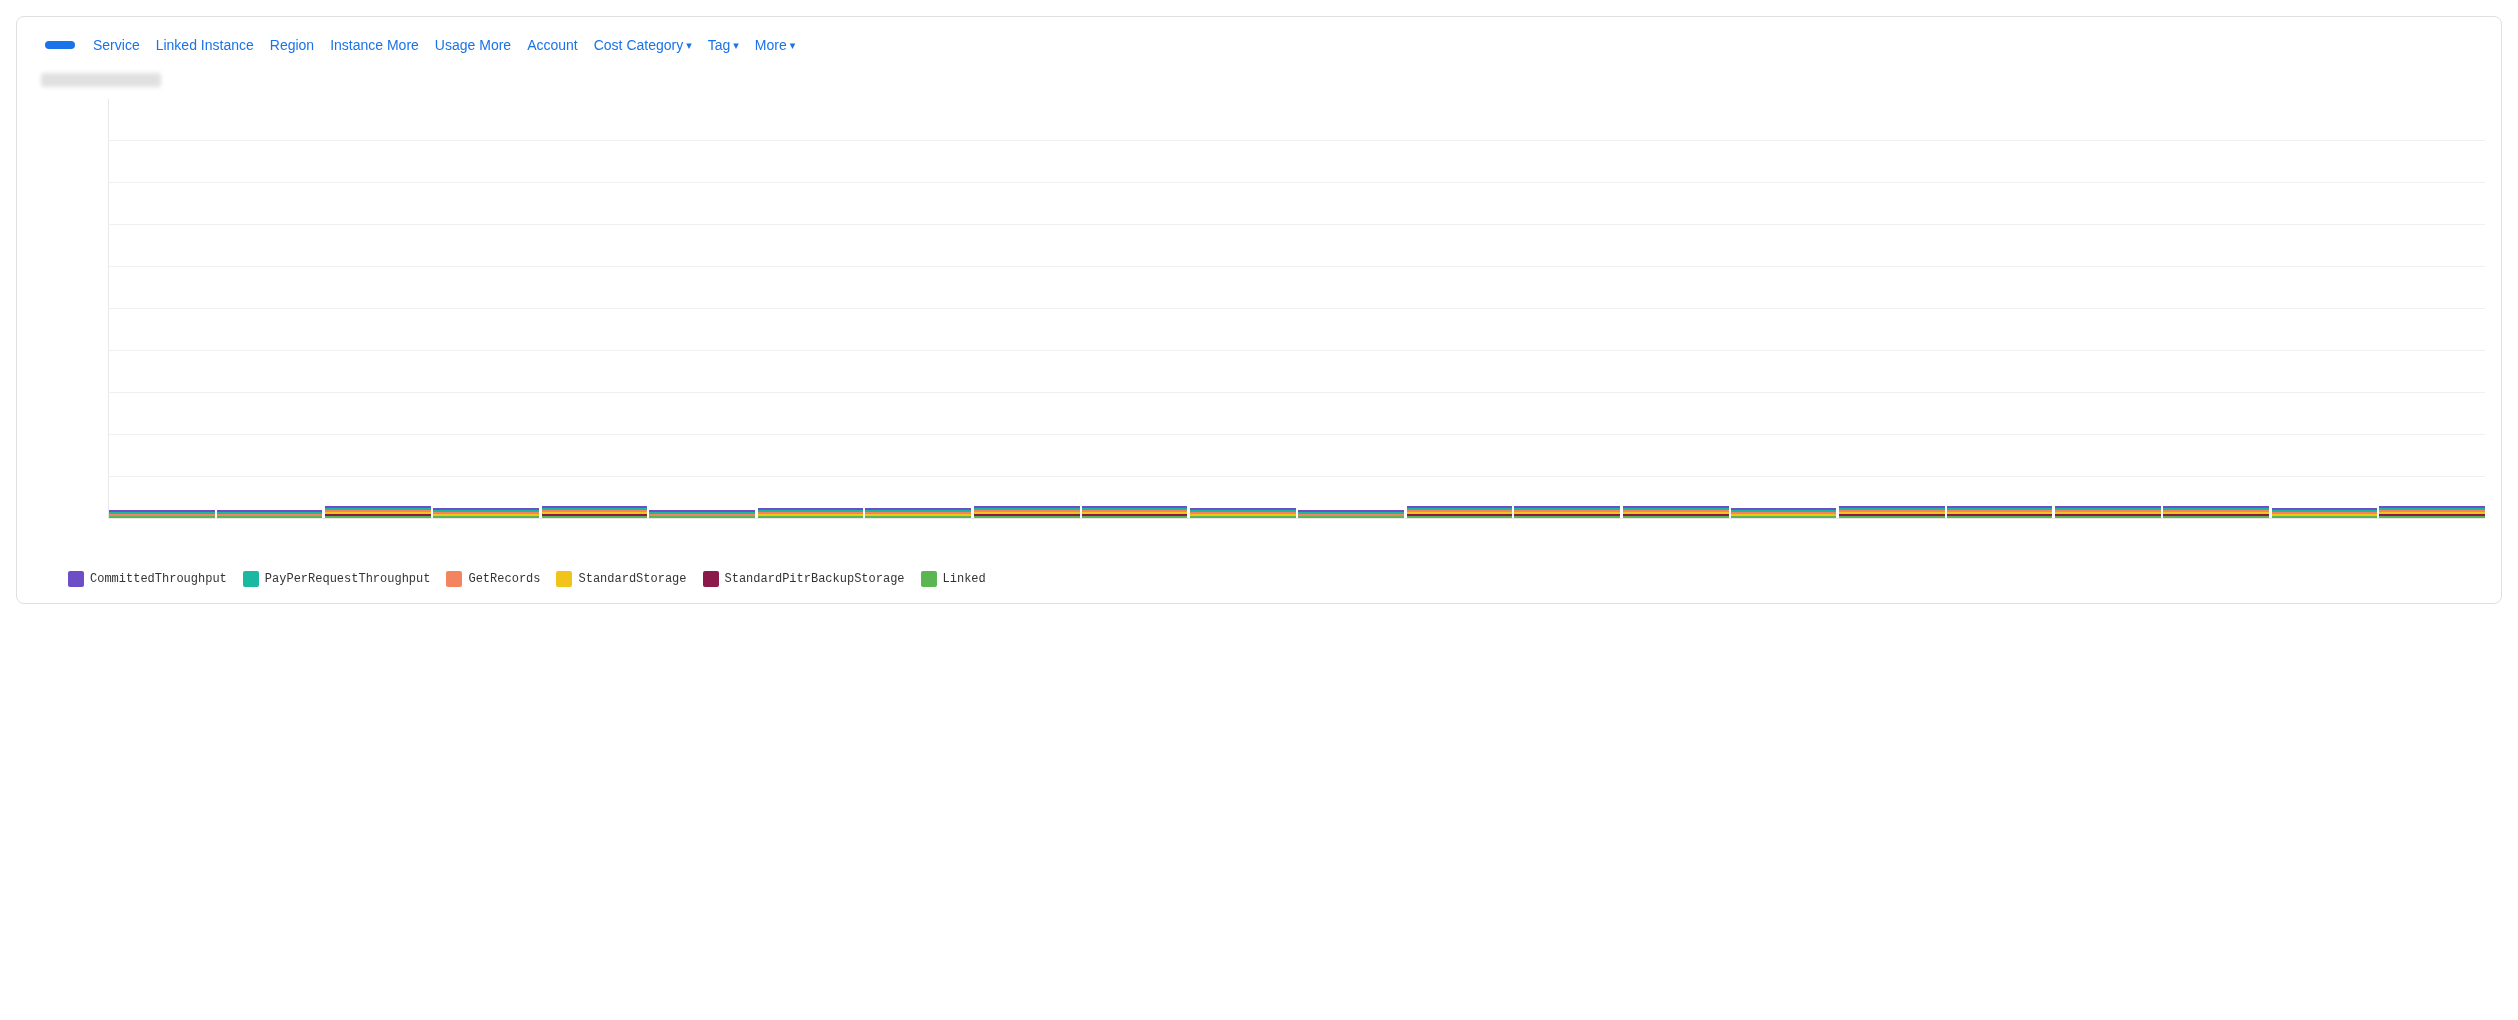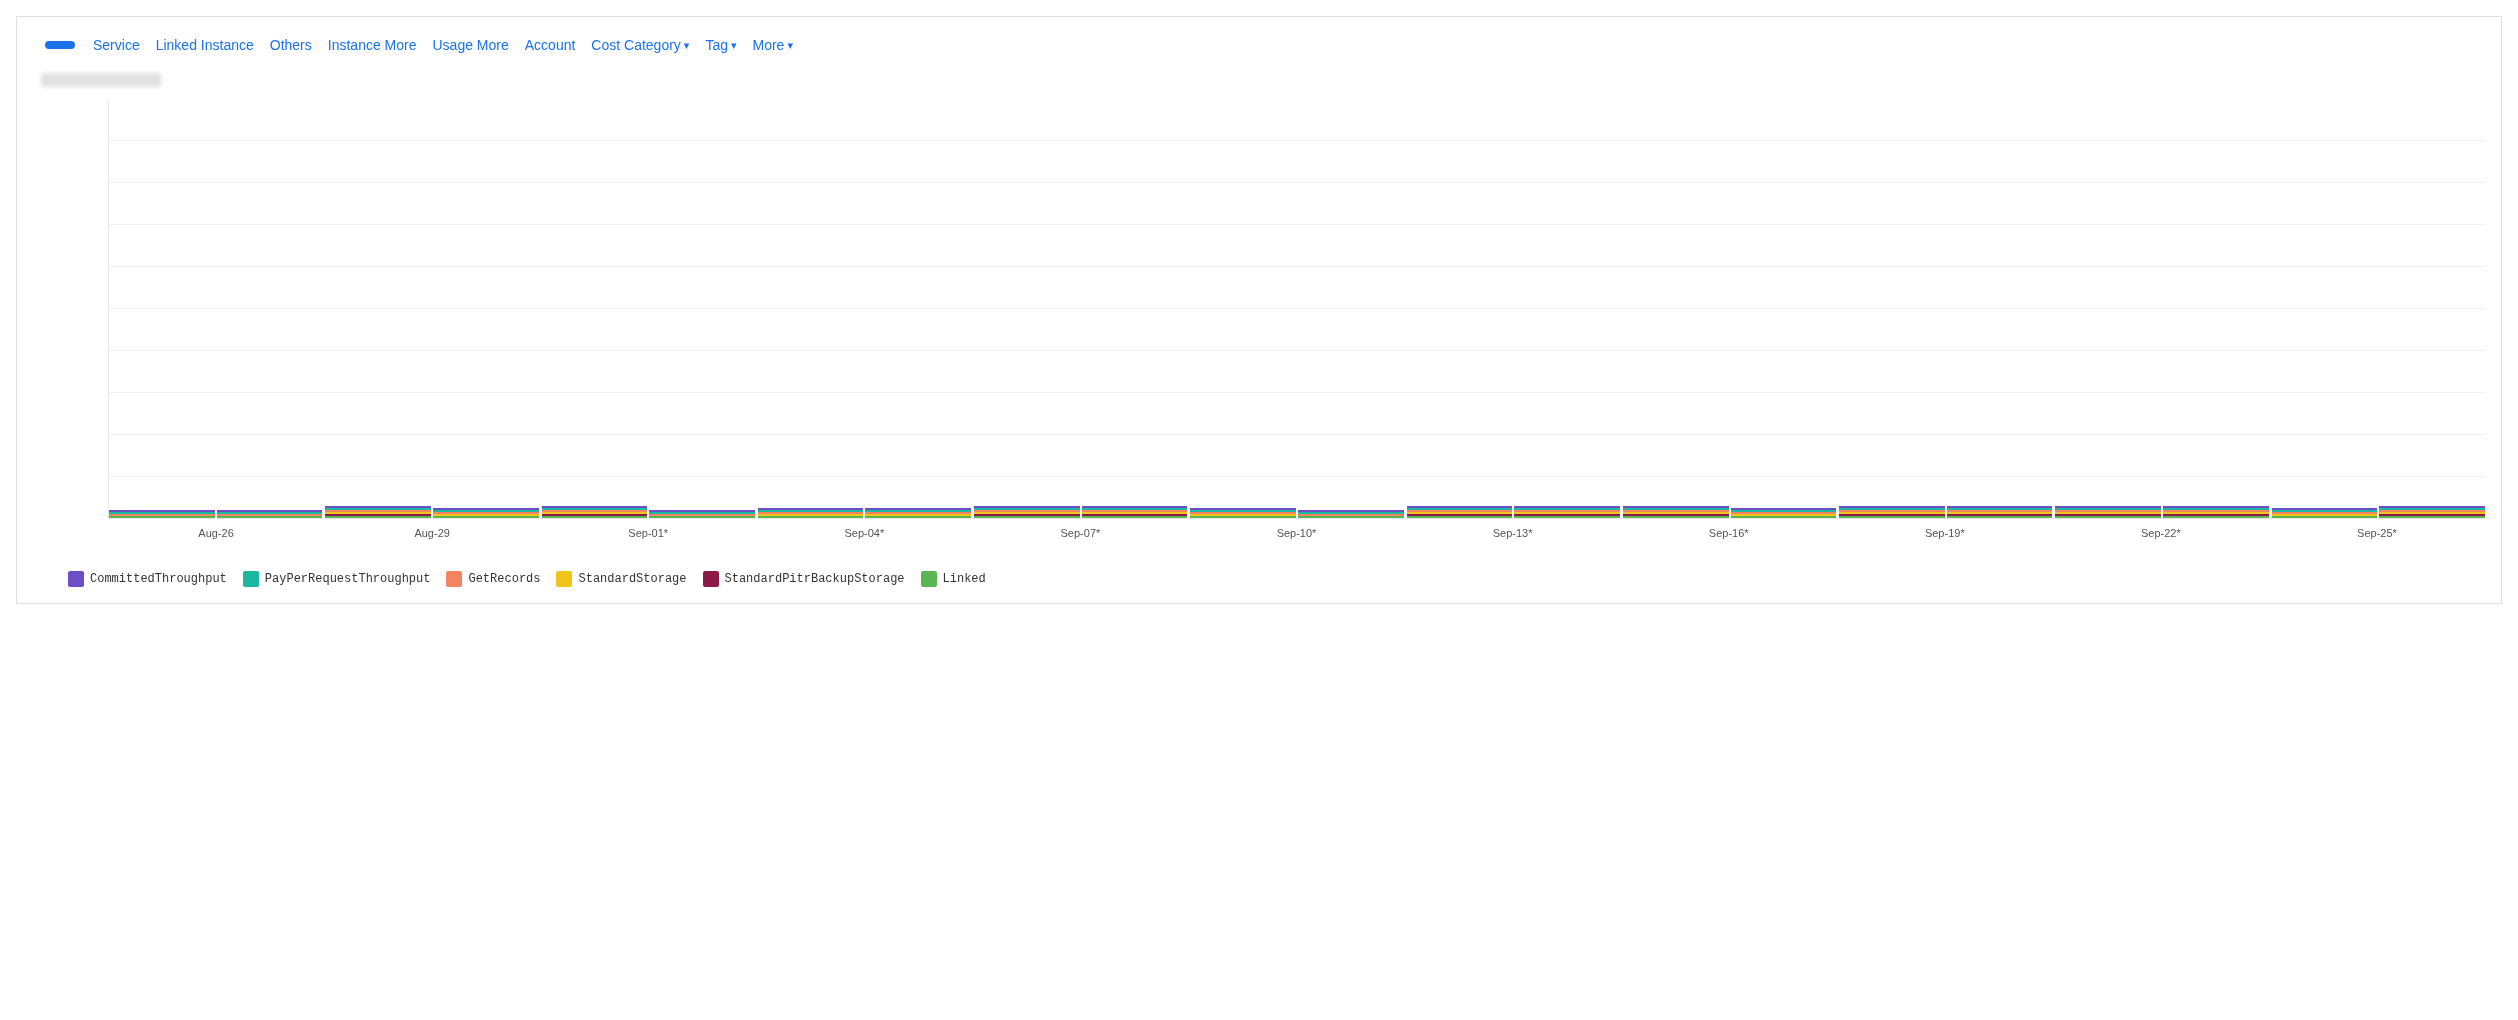--- a/index.html
+++ b/index.html
@@ -4,21 +4,21 @@
   <style>
     * { box-sizing: border-box; margin: 0; padding: 0; }
     body {
       font-family: -apple-system, BlinkMacSystemFont, 'Segoe UI', sans-serif;
       background: #fff;
       padding: 16px;
       font-size: 14px;
     }
     .container {
       border: 1px solid #e0e0e0;
-      border-radius: 0;
+      border-radius: 8px;
       padding: 16px;
       background: #fff;
     }
     .toolbar {
       display: flex;
       align-items: center;
       gap: 12px;
       flex-wrap: wrap;
       margin-bottom: 16px;
     }
@@ -173,21 +173,21 @@
   <div class="toolbar">
     <span class="group-by-label"></span>
     <div class="active-filter">
       <span></span>
       <span class="x"></span>
     </div>
 
     <div id="filter-buttons" style="display: flex; align-items: center; gap: 4px; flex-wrap: wrap;">
         <button class="filter-btn">Service</button>
         <button class="filter-btn">Linked Instance</button>
-        <button class="filter-btn">Others</button>
+        <button class="filter-btn">Region</button>
         <button class="filter-btn">Instance More</button>
         <button class="filter-btn">Usage More</button>
         <button class="filter-btn">Account</button>
         <button class="filter-btn">Cost Category <span class="chevron">▾</span></button>
         <button class="filter-btn">Tag <span class="chevron">▾</span></button>
         <button class="filter-btn">More <span class="chevron">▾</span></button>
       </div>
   </div>
 
   <div class="costs-header">
@@ -391,33 +391,20 @@
               <div class="bar-segment" style="background: rgb(90, 181, 82); flex-shrink: 0; height: 2.7027%; min-height: 2px;"></div>
               <div class="bar-segment" style="background: rgb(139, 26, 74); flex-shrink: 0; height: 0.900901%; min-height: 2px;"></div>
               <div class="bar-segment" style="background: rgb(240, 196, 25); flex-shrink: 0; height: 1.8018%; min-height: 2px;"></div>
               <div class="bar-segment" style="background: rgb(244, 132, 95); flex-shrink: 0; height: 4.5045%; min-height: 2px;"></div>
               <div class="bar-segment" style="background: rgb(26, 184, 160); flex-shrink: 0; height: 40.5405%; min-height: 2px;"></div>
               <div class="bar-segment" style="background: rgb(108, 79, 199); flex-shrink: 0; height: 49.5495%; min-height: 2px;"></div>
             </div>
           </div>
         </div>
 
-      <div class="x-axis" id="x-axis">
-          <div class="x-label">Aug-26</div>
-          <div class="x-label">Aug-29</div>
-          <div class="x-label">Sep-01*</div>
-          <div class="x-label">Sep-04*</div>
-          <div class="x-label">Sep-07*</div>
-          <div class="x-label">Sep-10*</div>
-          <div class="x-label">Sep-13*</div>
-          <div class="x-label">Sep-16*</div>
-          <div class="x-label">Sep-19*</div>
-          <div class="x-label">Sep-22*</div>
-          <div class="x-label">Sep-25*</div>
-        </div>
     </div>
   </div>
 
   <div class="legend" id="legend">
       <div class="legend-item">
         <div class="legend-swatch" style="background: rgb(108, 79, 199);"></div>
         <span>CommittedThroughput</span>
       </div>
       <div class="legend-item">
         <div class="legend-swatch" style="background: rgb(26, 184, 160);"></div>

